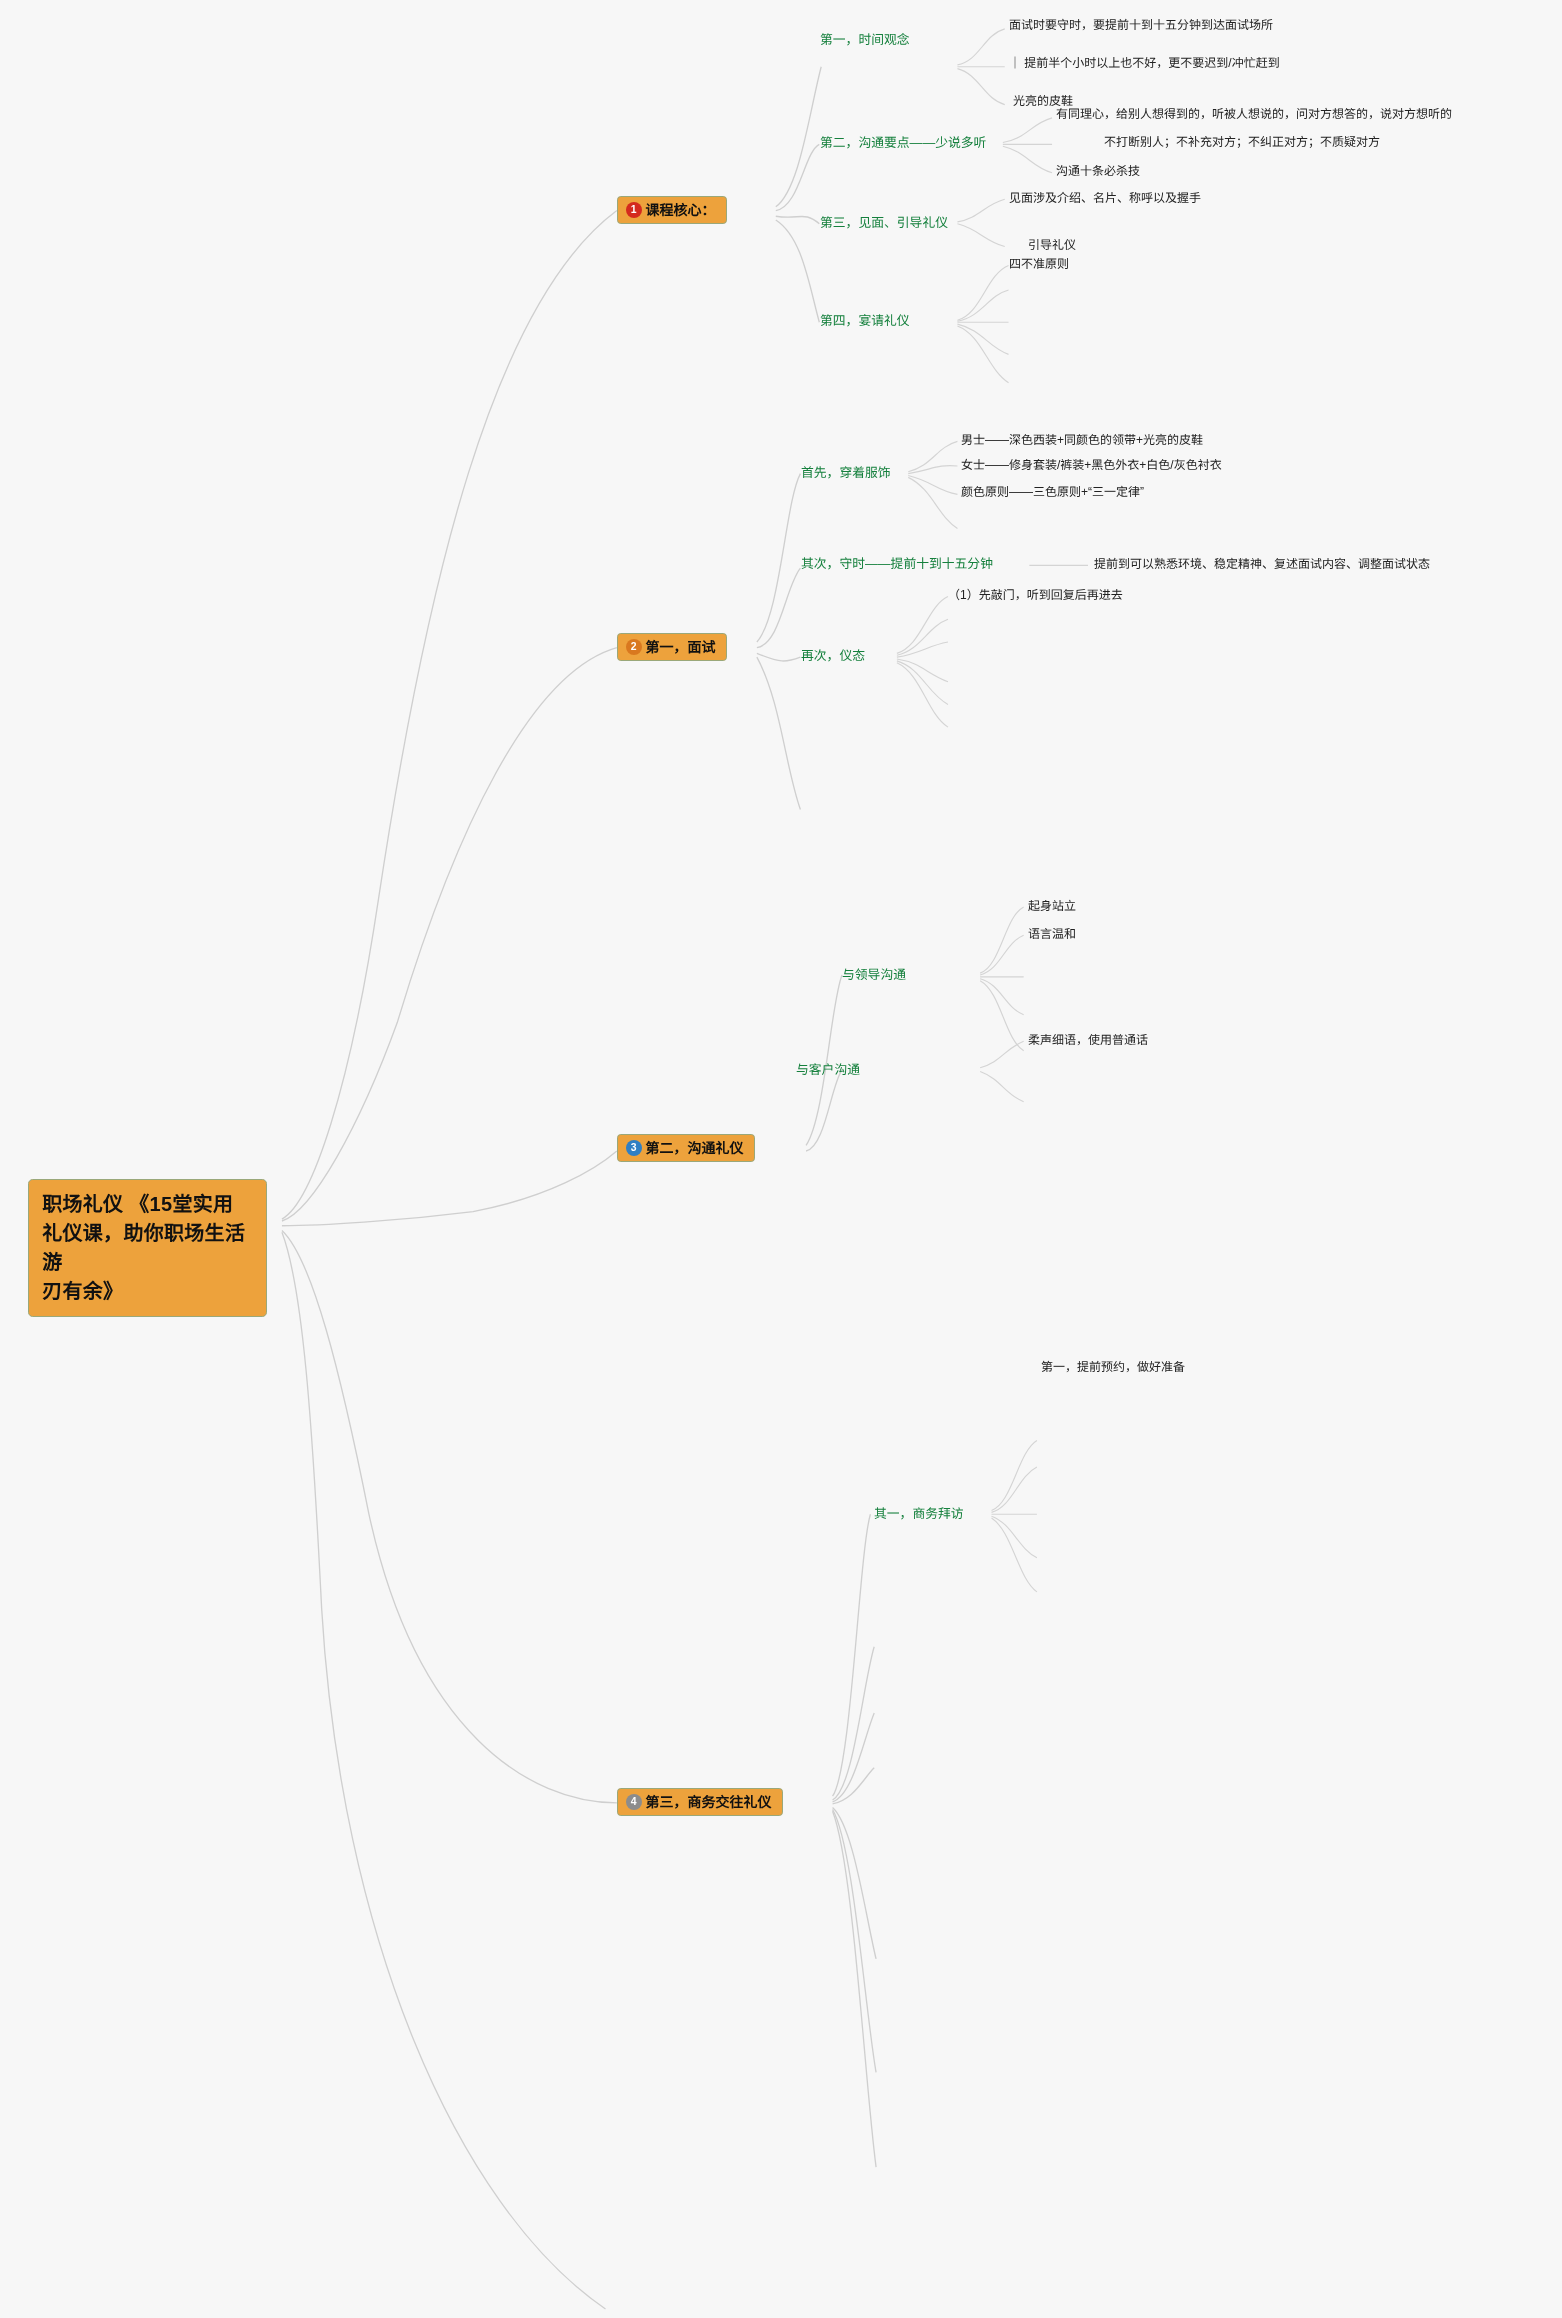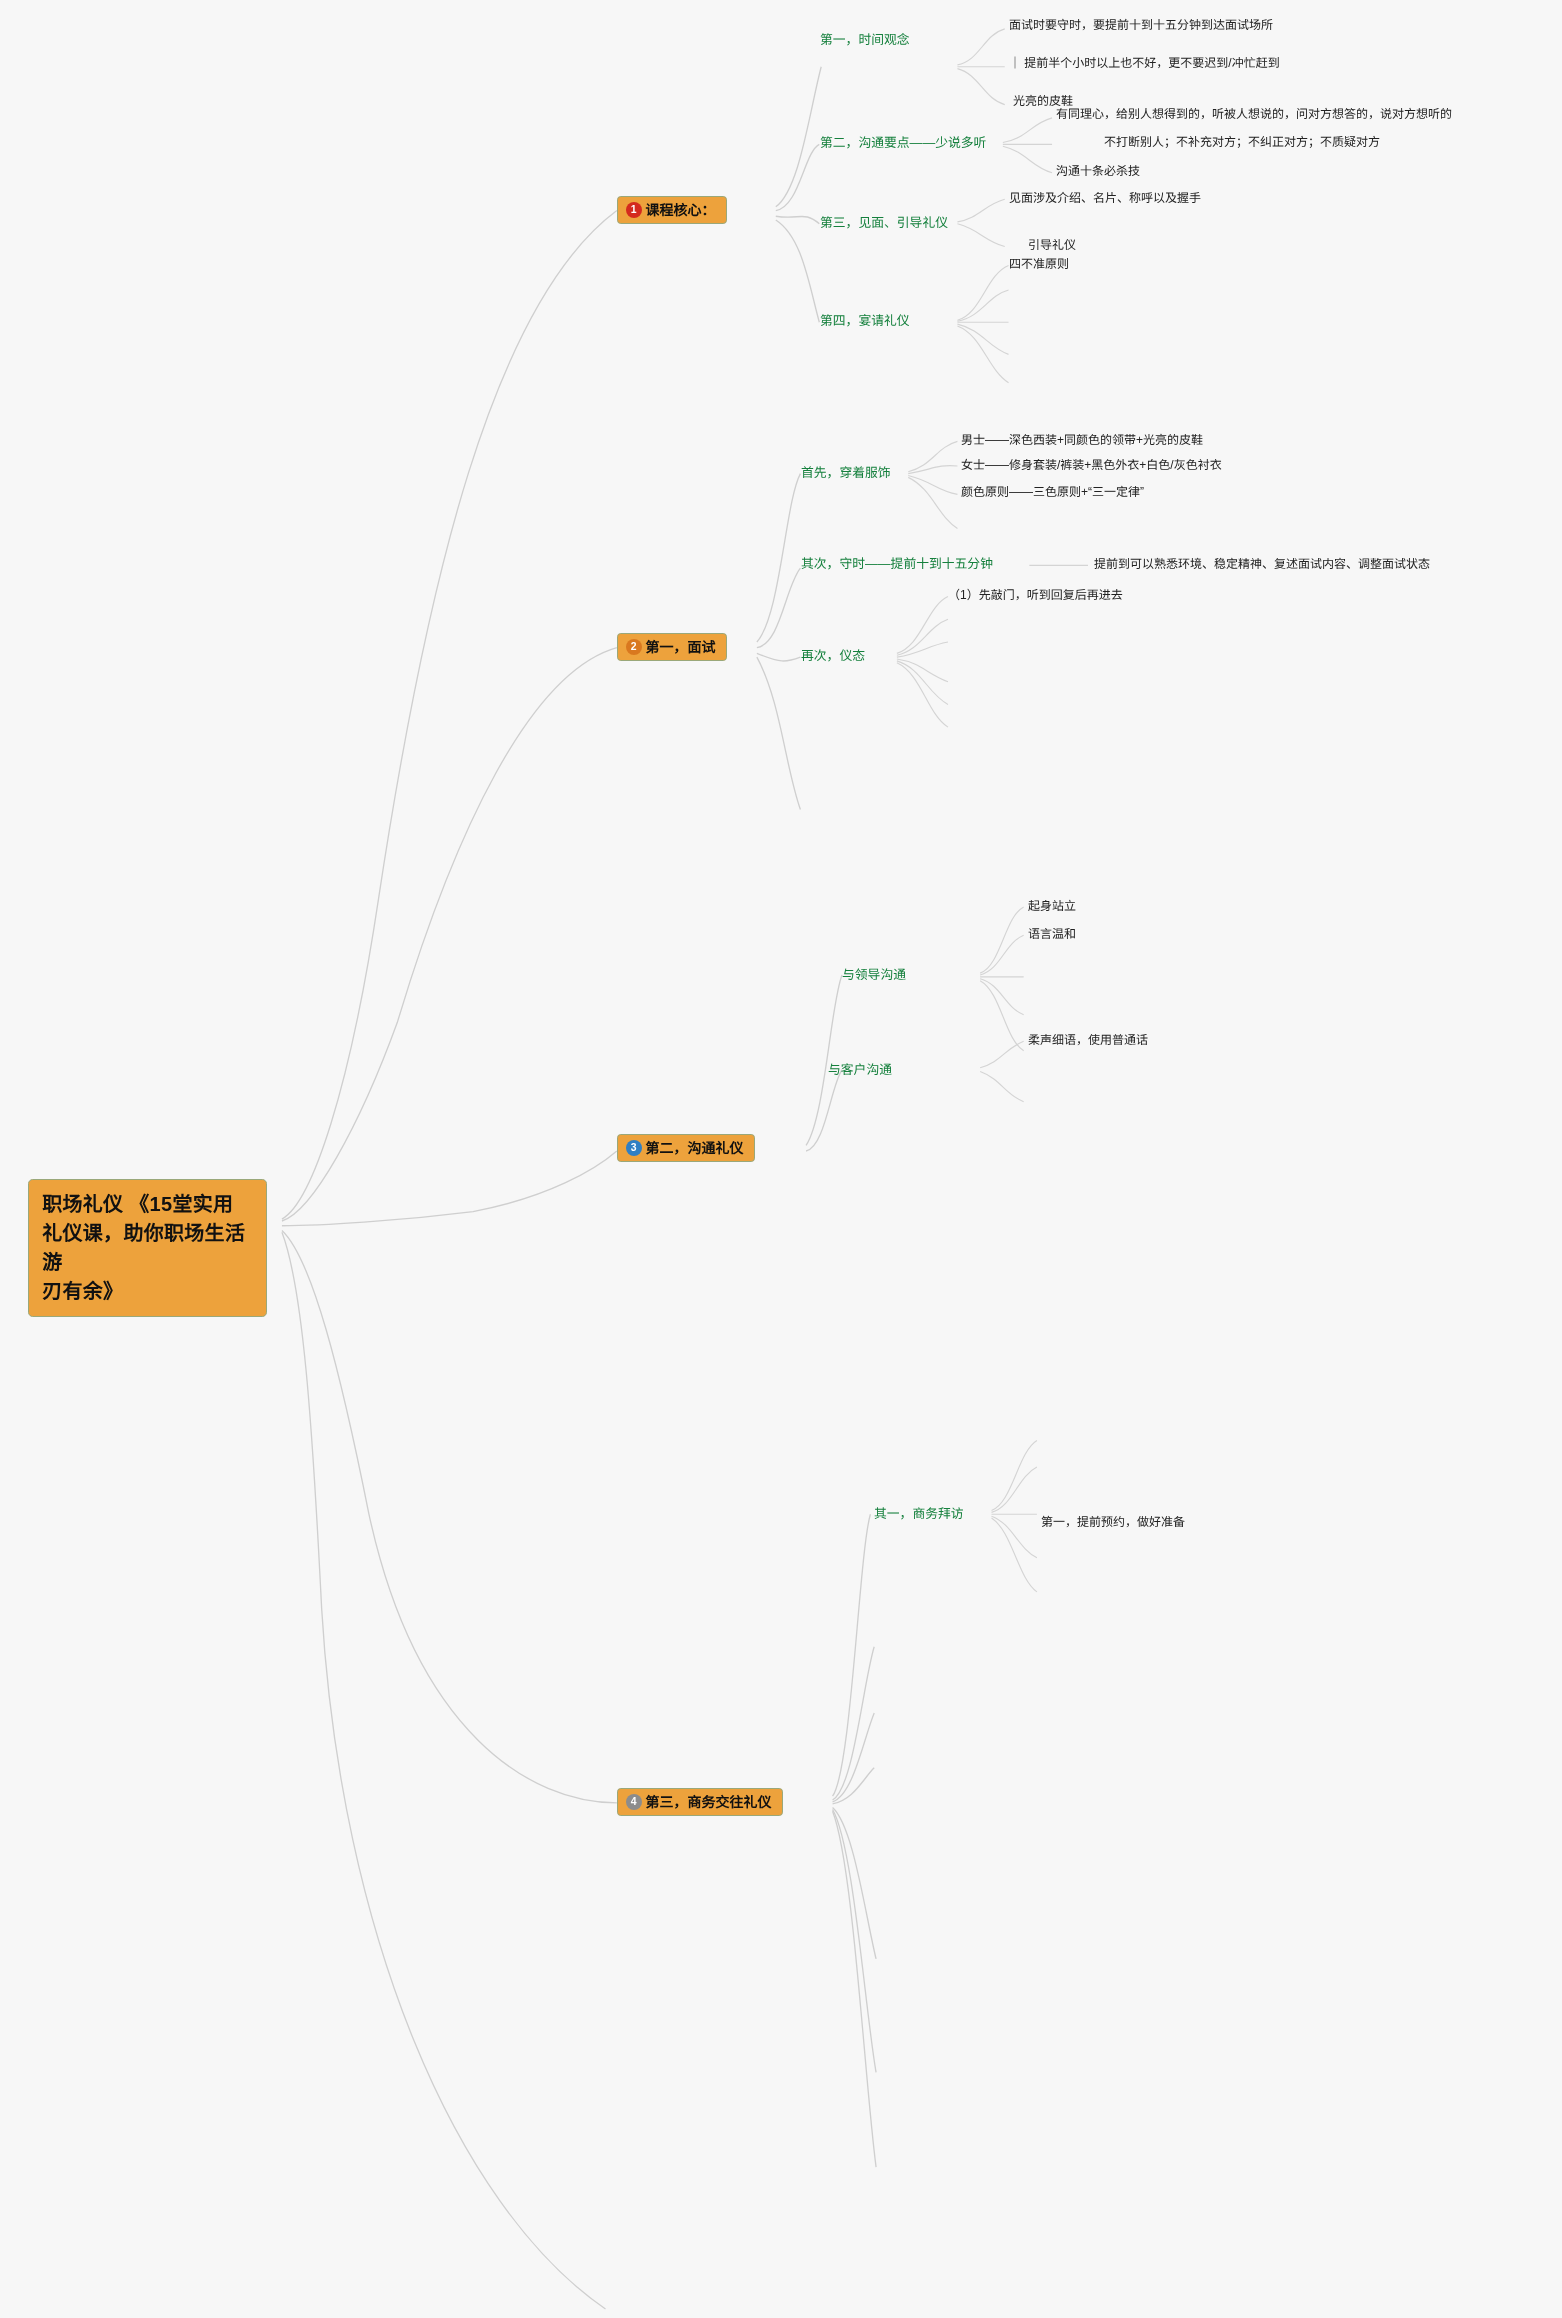--- a/index.html
+++ b/index.html
@@ -228,25 +228,25 @@
 
   <div class="branch-node" style="left:617px; top:1134px;">
     <span class="badge" style="background:#2f7fc4;">3</span>
     <span>第二，沟通礼仪</span>
   </div>
 
   <div class="tnode l2" style="left:842px; top:967px;">与领导沟通</div>
   <div class="tnode l3" style="left:1028px; top:898px;">起身站立</div>
   <div class="tnode l3" style="left:1028px; top:926px;">语言温和</div>
 
-  <div class="tnode l2" style="left:828px; top:1062px;">与客户沟通</div>
+  <div class="tnode l2" style="left:796px; top:1062px;">与客户沟通</div>
   <div class="tnode l3" style="left:1028px; top:1032px;">柔声细语，使用普通话</div>
 
   <div class="branch-node" style="left:617px; top:1788px;">
     <span class="badge" style="background:#8c8c8c;">4</span>
     <span>第三，商务交往礼仪</span>
   </div>
 
   <div class="tnode l2" style="left:874px; top:1506px;">其一，商务拜访</div>
-  <div class="tnode l3" style="left:1041px; top:1514px;">第一，提前预约，做好准备</div>
+  <div class="tnode l3" style="left:1041px; top:1359px;">第一，提前预约，做好准备</div>
 
 </div>
 
 
 </body></html>

